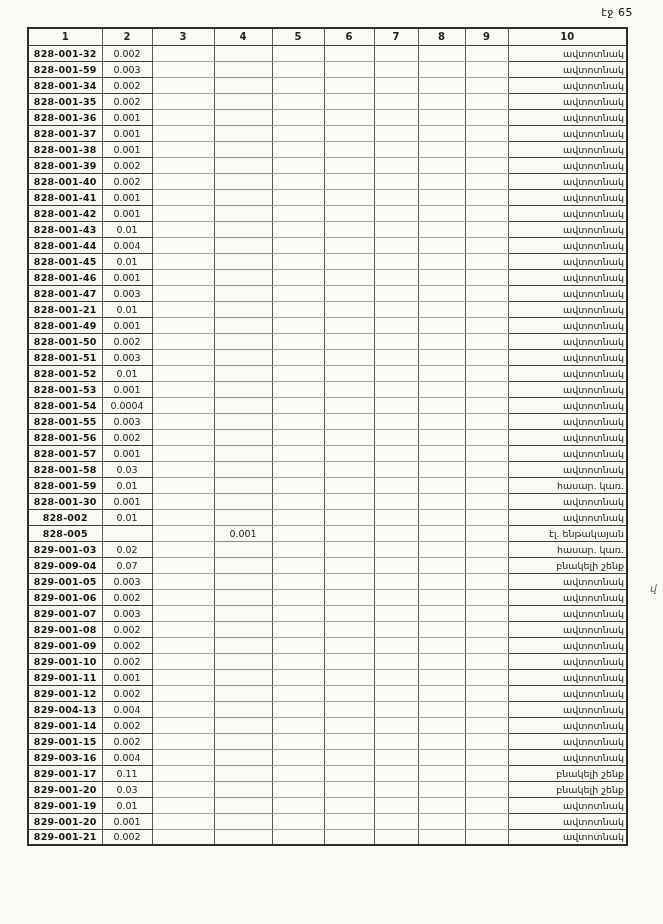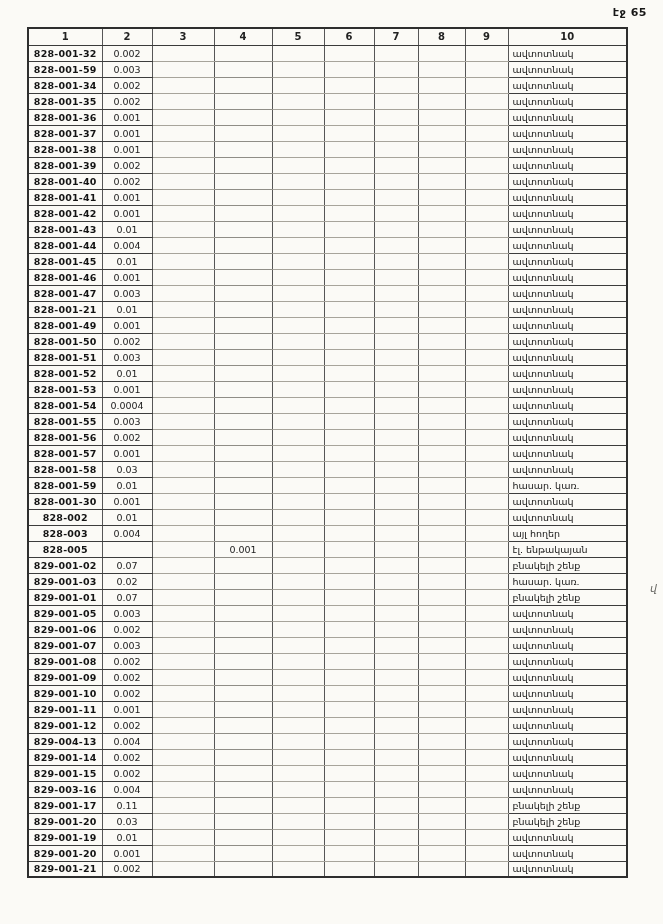--- a/index.html
+++ b/index.html
@@ -9,23 +9,23 @@
     height: 924px;
     background: #fbfaf6;
     font-family: "DejaVu Sans", "Liberation Sans", sans-serif;
     color: #1b1b1b;
     position: relative;
     overflow: hidden;
   }
   .page-label {
     position: absolute;
     top: 6px;
-    right: 16px;
+    right: 30px;
     font-size: 11px;
-    font-weight: bold;
+    font-weight: normal;
     letter-spacing: 0.5px;
     color: #161616;
   }
   table.data-table {
     position: absolute;
     top: 27px;
     left: 27px;
     width: 599px;
     border-collapse: collapse;
     table-layout: fixed;
@@ -57,21 +57,21 @@
   
   td.col-1, td.col-2, td.col-10 { border-bottom: 1px solid #3c3c3c; }
   td.col-4 { border-bottom: 1px solid #8f8d86; }
   td.col-1 {
     text-align: center;
     font-weight: 600;
     letter-spacing: 0.2px;
     color: #141414;
   }
   td.col-2, td.col-4 { text-align: center; color: #1c1c1c; }
-  td.col-10 { text-align: left; padding-left: 4px; color: #171717; }
+  td.col-10 { text-align: right; padding-left: 4px; color: #171717; }
   .margin-mark {
     position: absolute;
     top: 582px;
     right: 6px;
     font-size: 11px;
     font-style: italic;
     color: #6a6a66;
   }
 </style>
 </head>
@@ -463,69 +463,45 @@
           <td class="col-3"></td>
           <td class="col-4"></td>
           <td class="col-5"></td>
           <td class="col-6"></td>
           <td class="col-7"></td>
           <td class="col-8"></td>
           <td class="col-9"></td>
           <td class="col-10">ավտոտնակ</td>
         </tr>
         <tr>
-          <td class="col-1">828-003</td>
-          <td class="col-2">0.004</td>
-          <td class="col-3"></td>
-          <td class="col-4"></td>
-          <td class="col-5"></td>
-          <td class="col-6"></td>
-          <td class="col-7"></td>
-          <td class="col-8"></td>
-          <td class="col-9"></td>
-          <td class="col-10">այլ հողեր</td>
-        </tr>
-        <tr>
           <td class="col-1">828-005</td>
           <td class="col-2"></td>
           <td class="col-3"></td>
           <td class="col-4">0.001</td>
           <td class="col-5"></td>
           <td class="col-6"></td>
           <td class="col-7"></td>
           <td class="col-8"></td>
           <td class="col-9"></td>
           <td class="col-10">էլ. ենթակայան</td>
         </tr>
         <tr>
-          <td class="col-1">829-001-02</td>
-          <td class="col-2">0.07</td>
-          <td class="col-3"></td>
-          <td class="col-4"></td>
-          <td class="col-5"></td>
-          <td class="col-6"></td>
-          <td class="col-7"></td>
-          <td class="col-8"></td>
-          <td class="col-9"></td>
-          <td class="col-10">բնակելի շենք</td>
-        </tr>
-        <tr>
           <td class="col-1">829-001-03</td>
           <td class="col-2">0.02</td>
           <td class="col-3"></td>
           <td class="col-4"></td>
           <td class="col-5"></td>
           <td class="col-6"></td>
           <td class="col-7"></td>
           <td class="col-8"></td>
           <td class="col-9"></td>
           <td class="col-10">հասար. կառ.</td>
         </tr>
         <tr>
-          <td class="col-1">829-001-01</td>
+          <td class="col-1">829-009-04</td>
           <td class="col-2">0.07</td>
           <td class="col-3"></td>
           <td class="col-4"></td>
           <td class="col-5"></td>
           <td class="col-6"></td>
           <td class="col-7"></td>
           <td class="col-8"></td>
           <td class="col-9"></td>
           <td class="col-10">բնակելի շենք</td>
         </tr>

